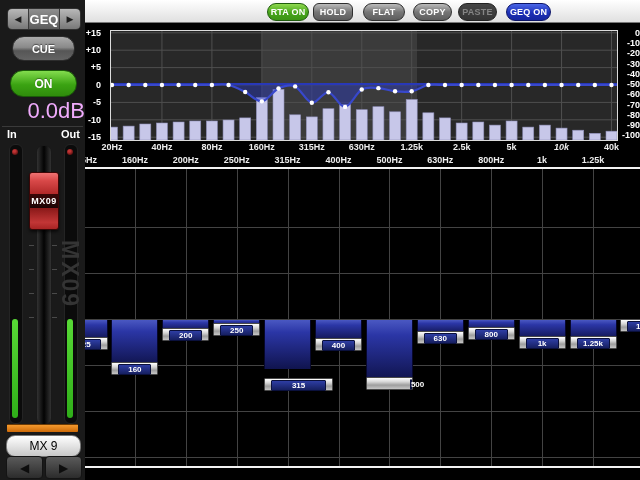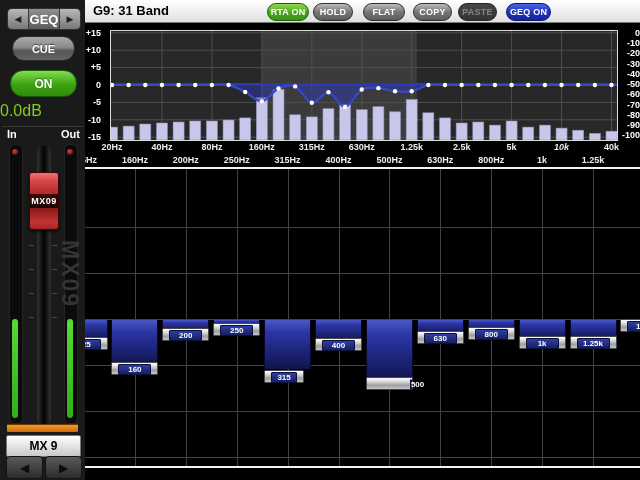--- a/index.html
+++ b/index.html
@@ -12,43 +12,43 @@
   #geq-nav .seg{flex:0 0 20px;background:linear-gradient(#b8b8b8,#787878);display:flex;align-items:center;justify-content:center;
       font-size:9px;color:#1d1d1d;border-right:1px solid #3a3a3a;cursor:pointer;}
   #geq-nav .seg.mid{flex:1;background:linear-gradient(#8f8f8f,#5c5c5c);color:#fff;font-weight:bold;font-size:13px;border-right:1px solid #3a3a3a;}
   #geq-nav .seg:last-child{border-right:none;}
   #cue-btn{left:12px;top:36px;width:61px;height:23px;border-radius:12px;border:1px solid #2c2c2c;
       background:linear-gradient(#ababab,#8a8a8a 45%,#565656 60%,#646464);
       color:#fff;font-weight:bold;font-size:11px;display:flex;align-items:center;justify-content:center;text-shadow:0 -1px 1px rgba(0,0,0,.5);}
   #on-btn{left:10px;top:70px;width:65px;height:25px;border-radius:13px;border:1px solid #1a5c08;
       background:linear-gradient(#83dc4e,#3ba312 55%,#2f8c0c);
       color:#fff;font-weight:bold;font-size:12px;display:flex;align-items:center;justify-content:center;text-shadow:0 -1px 1px rgba(0,0,0,.4);}
-  #gain-readout{left:0;top:98px;width:85px;height:26px;color:#84cc16;font-size:16px;text-align:left;line-height:26px;}
+  #gain-readout{left:0;top:98px;width:85px;height:26px;color:#f0abfc;font-size:22px;text-align:right;line-height:26px;}
   #sb-sep{left:2px;top:126px;width:81px;height:1px;background:#3a3a3a;}
   #in-label{left:7px;top:128px;color:#fff;font-size:11px;font-weight:bold;}
   #out-label{right:5px;top:128px;color:#fff;font-size:11px;font-weight:bold;}
   .meter{top:144px;width:12px;height:278px;background:#0b0b0b;border:1px solid #242424;border-radius:6px;}
   .meter .led{position:absolute;left:2px;top:4px;width:6px;height:6px;border-radius:50%;
       background:radial-gradient(circle at 40% 35%,#c23434 20%,#5c1010 75%);}
   .meter .green{position:absolute;left:2px;top:174px;width:6px;height:99px;border-radius:3px;
       background:linear-gradient(#58da36,#2fae19);}
   #meter-in{left:9px;} #meter-out{left:64px;}
   #fader-track{left:36px;top:145px;width:14px;height:278px;border-radius:7px;border:1px solid #191919;
       background:linear-gradient(90deg,#323232,#030303 50%,#323232);}
   .tickL{left:29px;width:5px;height:1px;background:#4a4a4a;}
   .tickR{left:52px;width:5px;height:1px;background:#4a4a4a;}
   #fader-cap{left:29px;top:172px;width:28px;height:56px;border-radius:3px;border:1px solid #3c0606;box-shadow:0 2px 3px rgba(0,0,0,.6);
       background:linear-gradient(#f07272,#d84848 14%,#b02828 38%,#7c1515 50%,#8c1a1a 64%,#c23636 88%,#a82424);}
   #cap-label{position:absolute;left:0;top:21px;width:100%;height:14px;background:linear-gradient(#3c0808,#1c0404);
       color:#fff;font-size:9px;font-weight:bold;text-align:center;line-height:14px;letter-spacing:.5px;}
   #v-watermark{left:56px;top:240px;height:125px;writing-mode:vertical-rl;color:#343434;font-size:23px;font-weight:bold;letter-spacing:2px;}
   #channel-color-bar{left:7px;top:424px;width:71px;height:7px;border-radius:1px;border-top:1px solid #6b3a04;
       background:linear-gradient(#f59a2e,#cd6a08);}
-  #channel-name{left:6px;top:435px;width:73px;height:20px;border:1px solid #777;border-radius:2px;
-      background:linear-gradient(#fff,#c8c8c8);color:#000;font-size:12px;font-weight:700;text-align:center;line-height:20px;}
+  #channel-name{left:6px;top:435px;width:73px;height:20px;border:1px solid #777;border-radius:9px;
+      background:linear-gradient(#fff,#c8c8c8);color:#000;font-size:12px;font-weight:400;text-align:center;line-height:20px;}
   .ch-arrow{top:456px;width:35px;height:21px;border:1px solid #141414;border-radius:4px;
       background:linear-gradient(#5a5a5a,#2c2c2c);color:#0d0d0d;font-size:12px;display:flex;align-items:center;justify-content:center;}
   #prev-ch{left:6px;} #next-ch{left:45px;}
   
   #main{position:absolute;left:85px;top:0;width:555px;height:480px;background:#000;overflow:hidden;}
   #topbar{position:absolute;left:0;top:0;width:555px;height:22px;background:linear-gradient(#ffffff,#e0e0e0);border-bottom:1px solid #777;}
   #page-title{position:absolute;left:8px;top:0;height:22px;line-height:22px;color:#000;font-size:13px;font-weight:600;}
   .pill{position:absolute;top:3px;height:16px;border-radius:9px;font-size:9px;font-weight:bold;
       display:flex;align-items:center;justify-content:center;letter-spacing:.2px;cursor:pointer;}
   .pill.green{background:linear-gradient(#90da4f,#46a41a 55%,#3c9414);border:1px solid #1f5c0c;color:#fff;}
@@ -122,24 +122,23 @@
     <div class="abs ch-arrow" id="prev-ch">
       <span>◀</span>
     </div>
     <div class="abs ch-arrow" id="next-ch">
       <span>▶</span>
     </div>
   </aside>
 
   <main id="main">
     <div id="topbar">
-      <span id="page-title">G9: 31 Band</span>
 
     <div class="pill green" style="left: 182px; width: 40px;">RTA ON</div>
-        <div class="pill gray" style="left: 228px; width: 38px;">HOLD</div>
+        <div class="pill gray" style="left: 228px; width: 38px; border-radius: 6px;">HOLD</div>
         <div class="pill gray" style="left: 278px; width: 40px;">FLAT</div>
         <div class="pill gray" style="left: 328px; width: 37px;">COPY</div>
         <div class="pill disabled" style="left: 373px; width: 37px;">PASTE</div>
         <div class="pill blue" style="left: 421px; width: 43px;">GEQ ON</div>
       </div>
 
     <svg id="plot" width="508" height="111" viewBox="0 0 508 111">
         <rect x="0" y="0" width="508" height="111" fill="#282828"></rect>
         <rect x="152" y="0" width="155" height="111" fill="#3b3b3b"></rect>
         <line x1="0" y1="2.8" x2="508" y2="2.8" stroke="#4f4f4f" stroke-width="1"></line>
@@ -255,21 +254,21 @@
         </div>
         <div class="bfill" style="left: 77.3px; width: 45px; top: 151px; height: 11.2px;"></div>
         <div class="bhandle" style="left: 77.3px; width: 47px; top: 159.2px;">
           <div class="hl">200</div>
         </div>
         <div class="bfill" style="left: 128.2px; width: 45px; top: 151px; height: 5.68px;"></div>
         <div class="bhandle" style="left: 128.2px; width: 47px; top: 153.68px;">
           <div class="hl">250</div>
         </div>
         <div class="bfill" style="left: 179.1px; width: 45px; top: 151px; height: 48.92px;"></div>
-        <div class="bhandle" style="left: 179.1px; width: 40px; top: 201px;">
+        <div class="bhandle" style="left: 179.1px; width: 69px; top: 209px;">
           <div class="hl">315</div>
         </div>
         <div class="bfill" style="left: 230px; width: 45px; top: 151px; height: 21.32px;"></div>
         <div class="bhandle" style="left: 230px; width: 47px; top: 169.32px;">
           <div class="hl">400</div>
         </div>
         <div class="bfill" style="left: 280.9px; width: 45px; top: 151px; height: 59.96px;"></div>
         <div class="bhandle" style="left: 280.9px; width: 47px; top: 207.96px; padding-left: 37px;">
           <div class="hl">500</div>
         </div>

